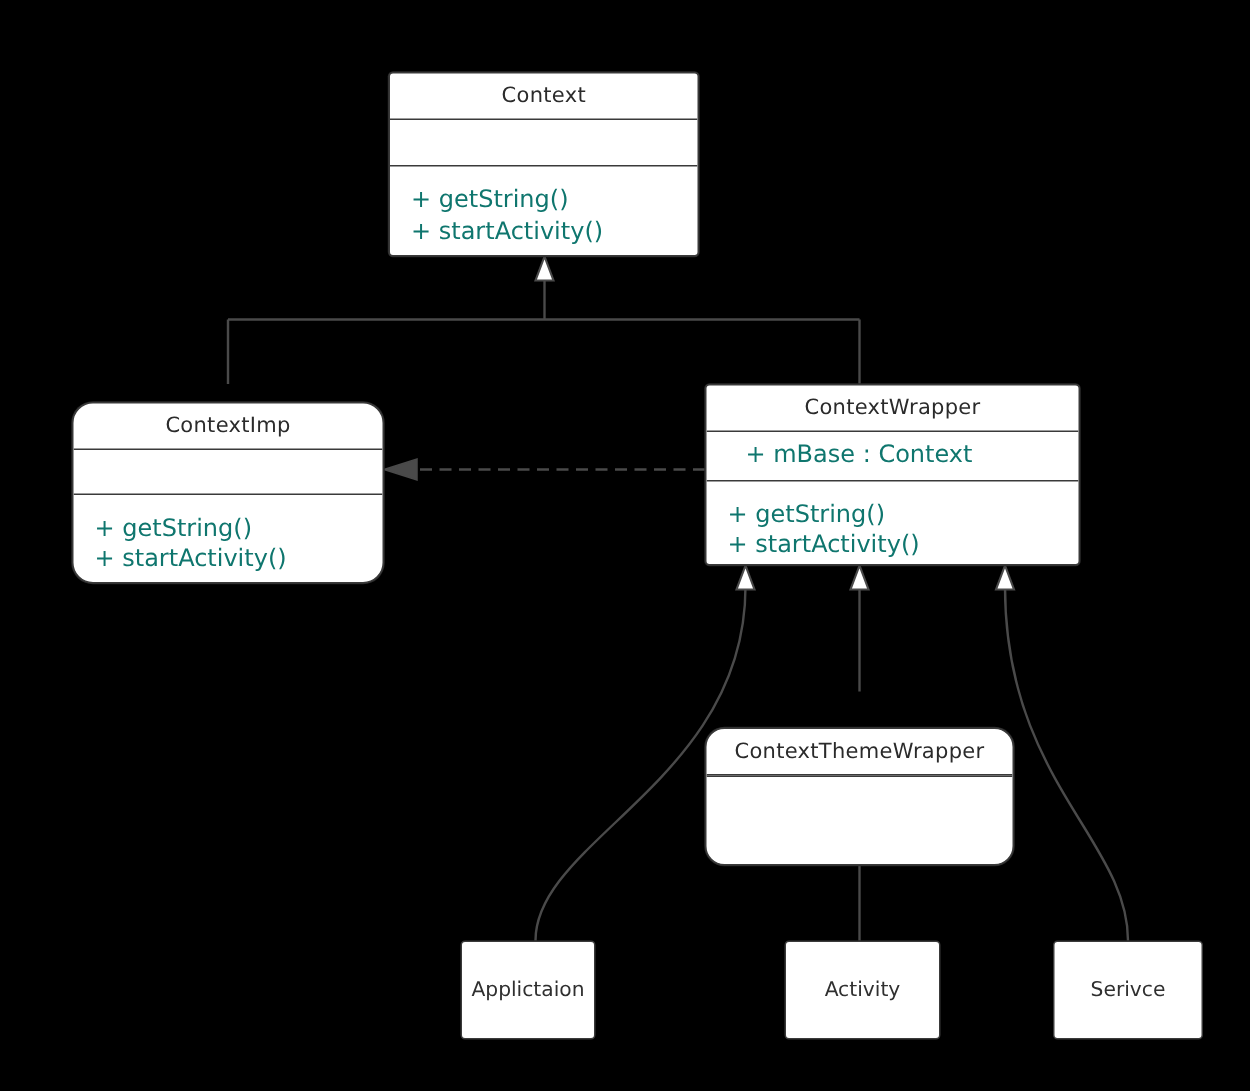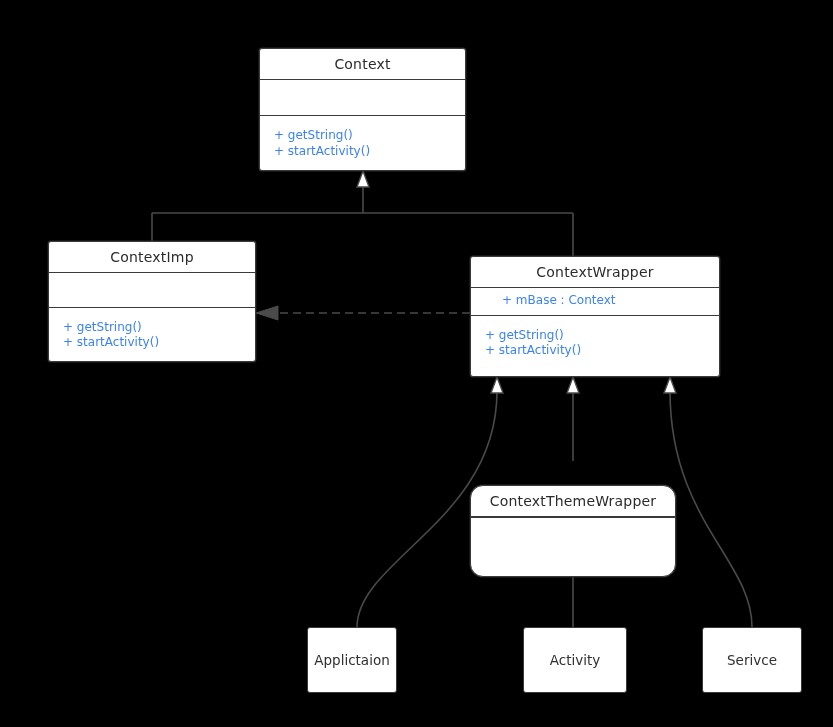--- a/index.html
+++ b/index.html
@@ -35,22 +35,22 @@
     letter-spacing: 0.2px;
     line-height: 1.3;
   }
   .divider {
     height: 1px;
     background: #3a3a3a;
     width: 100%;
     flex: 0 0 auto;
   }
   .uml-section {
-    font-size: 12px;
-    color: #3b82f6;
+    font-size: 16px;
+    color: #0f766e;
     padding: 5px 10px 5px 14px;
     line-height: 1.28;
     flex: 1 1 auto;
   }
   .uml-section.empty {
     padding: 0;
   }
   .uml-section .member {
     white-space: nowrap;
   }
@@ -130,35 +130,35 @@
     <div class="uml-title">Context</div>
     <div class="divider"></div>
     <div class="uml-section empty" style="height:29px;"></div>
     <div class="divider"></div>
     <div class="uml-section" style="padding-top:12px;">
       <div class="member">+ getString()</div>
       <div class="member">+ startActivity()</div>
     </div>
   </div>
 
-  <div class="uml-box" style="left:48px; top:241px; width:208px; height:121px;">
+  <div class="uml-box" style="left:48px; top:268px; width:208px; height:121px;border-radius:14px;">
     <div class="uml-title">ContextImp</div>
     <div class="divider"></div>
     <div class="uml-section empty" style="height:28px;"></div>
     <div class="divider"></div>
     <div class="uml-section" style="padding-top:12px;">
       <div class="member">+ getString()</div>
       <div class="member">+ startActivity()</div>
     </div>
   </div>
 
   <div class="uml-box" style="left:470px; top:256px; width:250px; height:121px;">
     <div class="uml-title">ContextWrapper</div>
     <div class="divider"></div>
-    <div class="uml-section" style="flex:0 0 auto; padding:5px 10px 6px 31px;">
+    <div class="uml-section" style="flex:0 0 auto; padding:5px 10px 6px 14px;margin-left:12px;">
       <div class="member">+ mBase : Context</div>
     </div>
     <div class="divider"></div>
     <div class="uml-section" style="padding-top:12px;">
       <div class="member">+ getString()</div>
       <div class="member">+ startActivity()</div>
     </div>
   </div>
 
   <div class="uml-box" style="left:470px; top:485px; width:206px; height:92px;border-radius:13px;">

